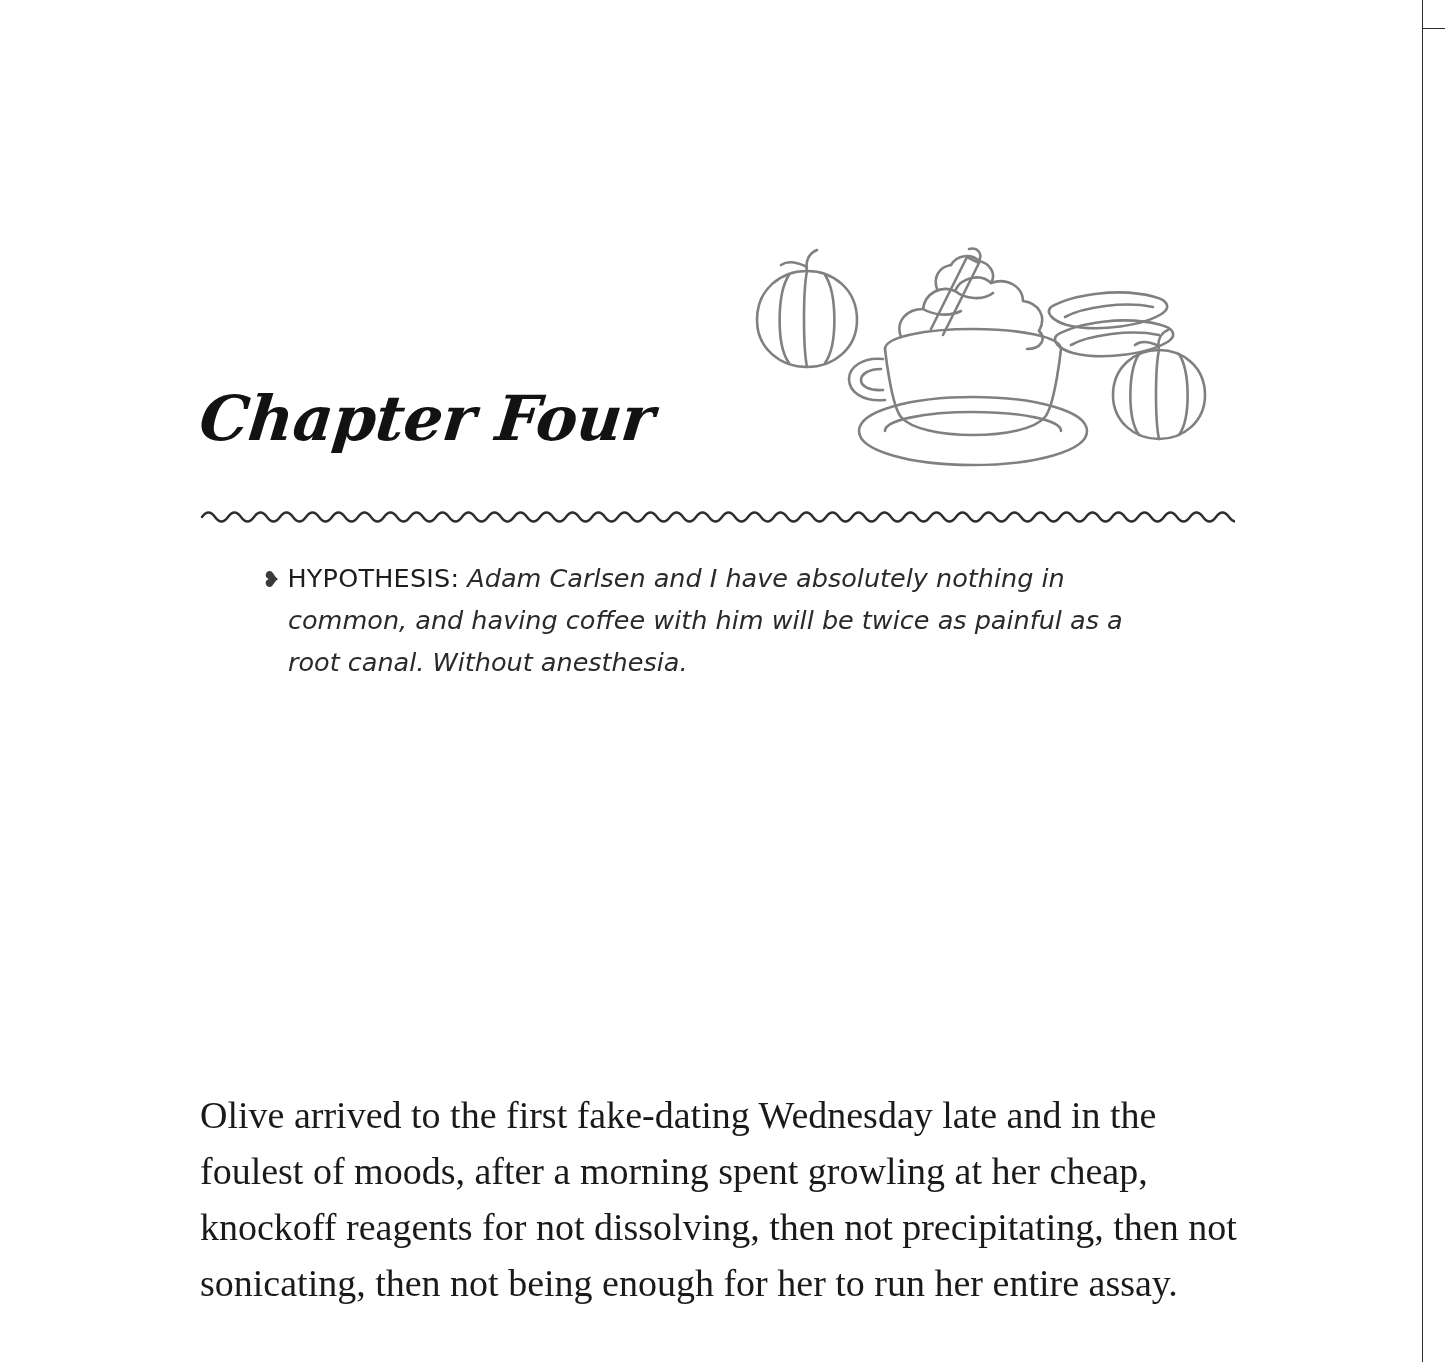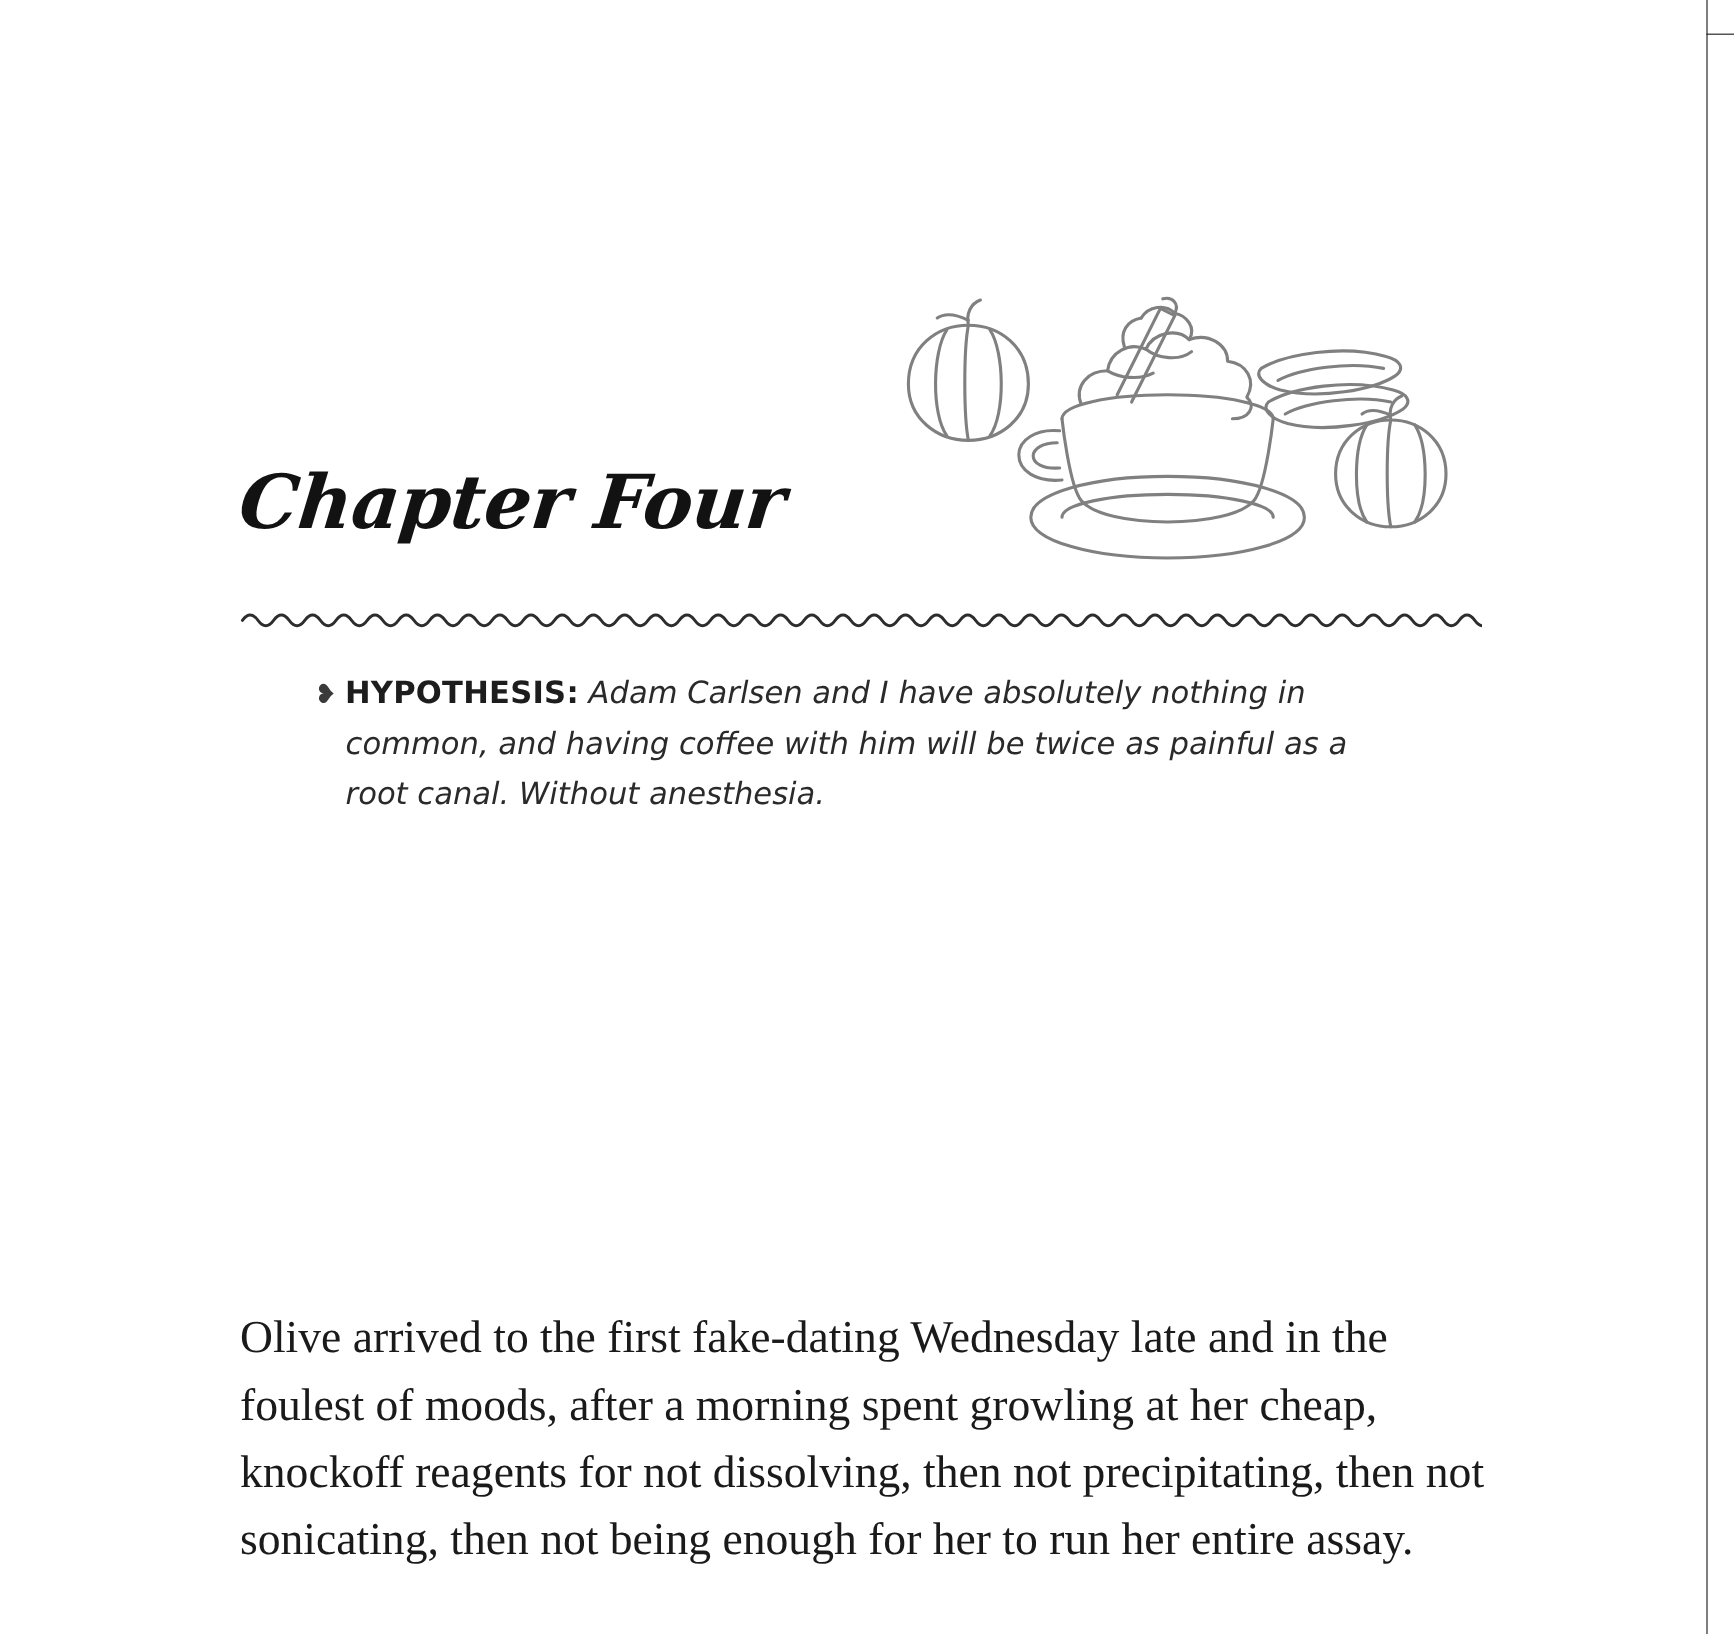--- a/index.html
+++ b/index.html
@@ -86,21 +86,21 @@
   }
   .hypothesis .heart {
     font-style: normal;
     font-size: 22px;
     color: #3a3a3a;
     margin-left: -26px;
     margin-right: 7px;
   }
   .hypothesis .label {
     font-style: normal;
-    font-weight: 700;
+    font-weight: 400;
     letter-spacing: 0.2px;
     color: #1d1d1d;
   }
 
   
   .body-text {
     position: absolute;
     left: 200px;
     top: 1088px;
     width: 1040px;

